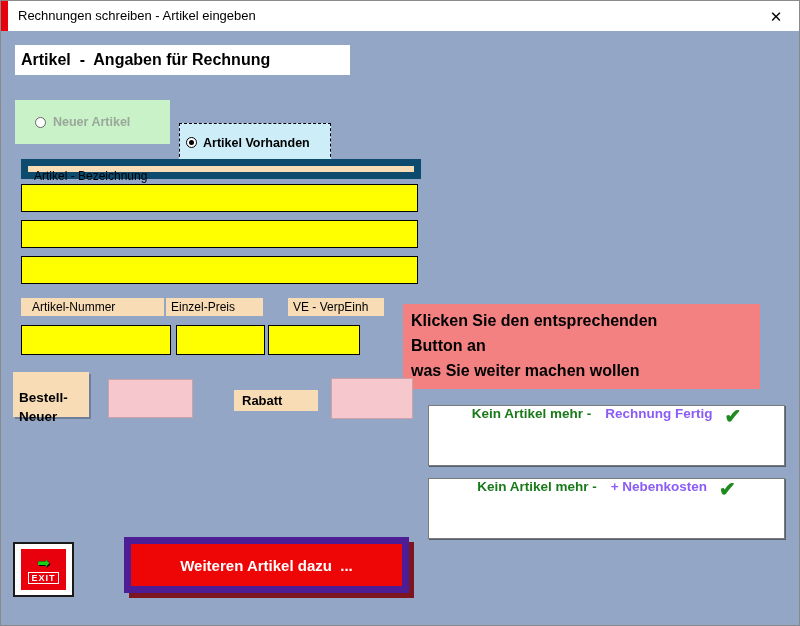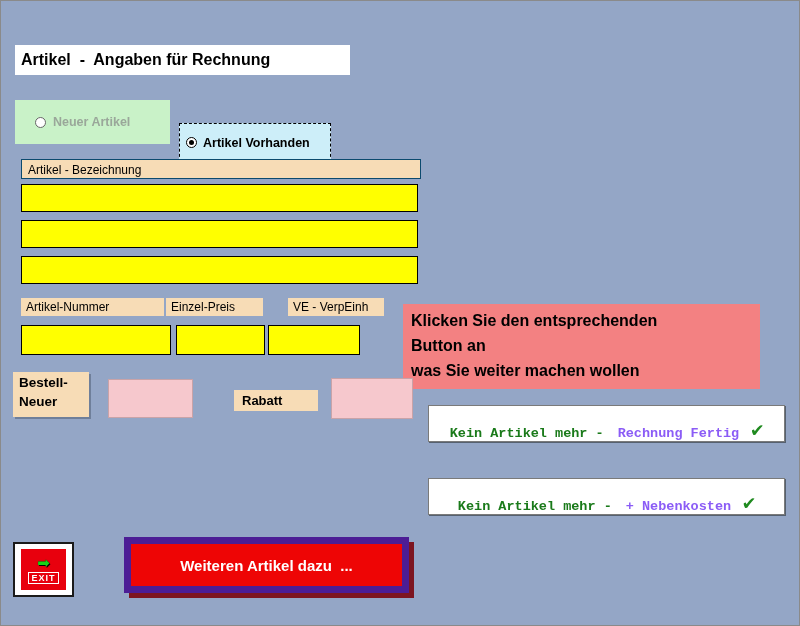--- a/index.html
+++ b/index.html
@@ -29,56 +29,56 @@
     background: #fff; display: inline-block; flex: none; }
   .radio.selected { border-color: #000; }
   .radio.selected::after { content: ''; display: block; width: 5px; height: 5px;
     margin: 2px; background: #000; border-radius: 50%; }
   .opt-green .opt-label { margin-left: 7px; font-size: 12.5px; font-weight: bold; color: #9aa79a; }
   .opt-cyan .opt-label { margin-left: 6px; font-size: 12.5px; font-weight: bold; color: #000; }
 
   
   .tan { background: #f7dcb6; color: #000; font-size: 12px; }
   .lbl-bezeichnung { position: absolute; left: 20px; top: 158px; width: 400px; height: 20px;
-    line-height: 20px; padding-left: 6px; border: 1px solid #0c4a6e; }
-  .lbl-nummer { position: absolute; left: 20px; top: 297px; width: 143px; height: 18px; line-height: 18px; padding-left: 5px; }
+    line-height: 20px; padding-left: 6px; border: 7px solid #0c4a6e; }
+  .lbl-nummer { position: absolute; left: 20px; top: 297px; width: 143px; height: 18px; line-height: 18px; padding-left: 11px; }
   .lbl-preis  { position: absolute; left: 165px; top: 297px; width: 97px; height: 18px; line-height: 18px; padding-left: 5px; }
   .lbl-ve     { position: absolute; left: 264px; top: 297px; width: 96px; height: 18px; line-height: 18px; padding-left: 5px; margin-left: 23px; }
 
   
   .yfield { position: absolute; background: #ffff00; border: 1px solid #000;
     font-size: 14px; padding: 0 5px; outline: none; }
   .bez1 { left: 20px; top: 183px; width: 397px; height: 28px; }
   .bez2 { left: 20px; top: 219px; width: 397px; height: 28px; }
   .bez3 { left: 20px; top: 255px; width: 397px; height: 28px; }
   .f-nummer { left: 20px;  top: 324px; width: 150px; height: 30px; }
   .f-preis  { left: 175px; top: 324px; width: 89px;  height: 30px; }
   .f-ve     { left: 267px; top: 324px; width: 92px;  height: 30px; }
 
   
   .info-box { position: absolute; left: 402px; top: 303px; width: 357px; height: 85px;
     background: #f38182; color: #000; font-size: 16px; font-weight: bold;
     padding: 5px 8px; line-height: 1.55; }
 
   
   .lbl-bestell { position: absolute; left: 12px; top: 371px; width: 76px; height: 45px;
-    font-size: 13.5px; font-weight: bold; padding: 2px 0 0 6px; line-height: 1.4;
+    font-size: 13.5px; font-weight: bold; padding: 17px 0 0 6px; line-height: 1.4;
     box-shadow: 2px 2px 0 #6f7f9a; }
   .lbl-rabatt { position: absolute; left: 233px; top: 389px; width: 84px; height: 21px;
     font-size: 13px; font-weight: bold; line-height: 21px; padding-left: 8px; }
   .pfield { position: absolute; background: #f6c8cd; border: 1px solid #c9a3a8;
     font-size: 14px; padding: 0 5px; outline: none; }
   .p-bestell { left: 107px; top: 378px; width: 85px; height: 39px; }
   .p-rabatt  { left: 330px; top: 377px; width: 82px; height: 41px; }
 
   
-  .act-btn { position: absolute; left: 427px; width: 357px; height: 37px;
+  .act-btn { position: absolute; left: 427px; width: 357px; height: 61px;
     background: #fff; border: 1px solid #7a7a7a; cursor: pointer;
-    display: flex; align-items: flex-end; justify-content: center;
-    font-size: 13.5px; font-weight: bold; box-shadow: 1px 1px 0 #55606f; font-family: Liberation Mono, monospace; }
+    display: flex; align-items: flex-start; justify-content: center;
+    font-size: 13.5px; font-weight: bold; box-shadow: 1px 1px 0 #55606f; }
   .act-1 { top: 404px; }
   .act-2 { top: 477px; }
   .txt-green { color: #1a7a1a; }
   .txt-red { color: #8b5cf6; margin-left: 14px; }
   .check { color: #1f8a1f; font-size: 20px; margin-left: 12px; line-height: 1; }
 
   
   .exit-btn { position: absolute; left: 12px; top: 541px; width: 61px; height: 55px;
     background: #fff; border: 2px solid #1a1a1a; cursor: pointer;
     display: flex; align-items: center; justify-content: center; }
@@ -93,20 +93,25 @@
   .red-btn { position: absolute; left: 123px; top: 536px; width: 285px; height: 56px;
     background: #ee0505; border: 7px solid #4c1d95; box-shadow: 5px 5px 0 #7d1520;
     color: #fff; font-size: 15px; font-weight: bold; cursor: pointer;
     display: flex; align-items: center; justify-content: center; white-space: pre; }
 </style>
 </head>
 <body>
 
 <div class="window">
 
+  <div class="titlebar">
+    <div class="red-stripe"></div>
+    <div class="title-text">Rechnungen schreiben - Artikel eingeben</div>
+    <div class="close-btn">✕</div>
+  </div>
 
   <div class="header-box">Artikel  -  Angaben für Rechnung</div>
 
   <div class="opt-green">
     <span class="radio"></span>
     <span class="opt-label">Neuer Artikel</span>
   </div>
 
   <div class="opt-cyan">
     <span class="radio selected"></span>

